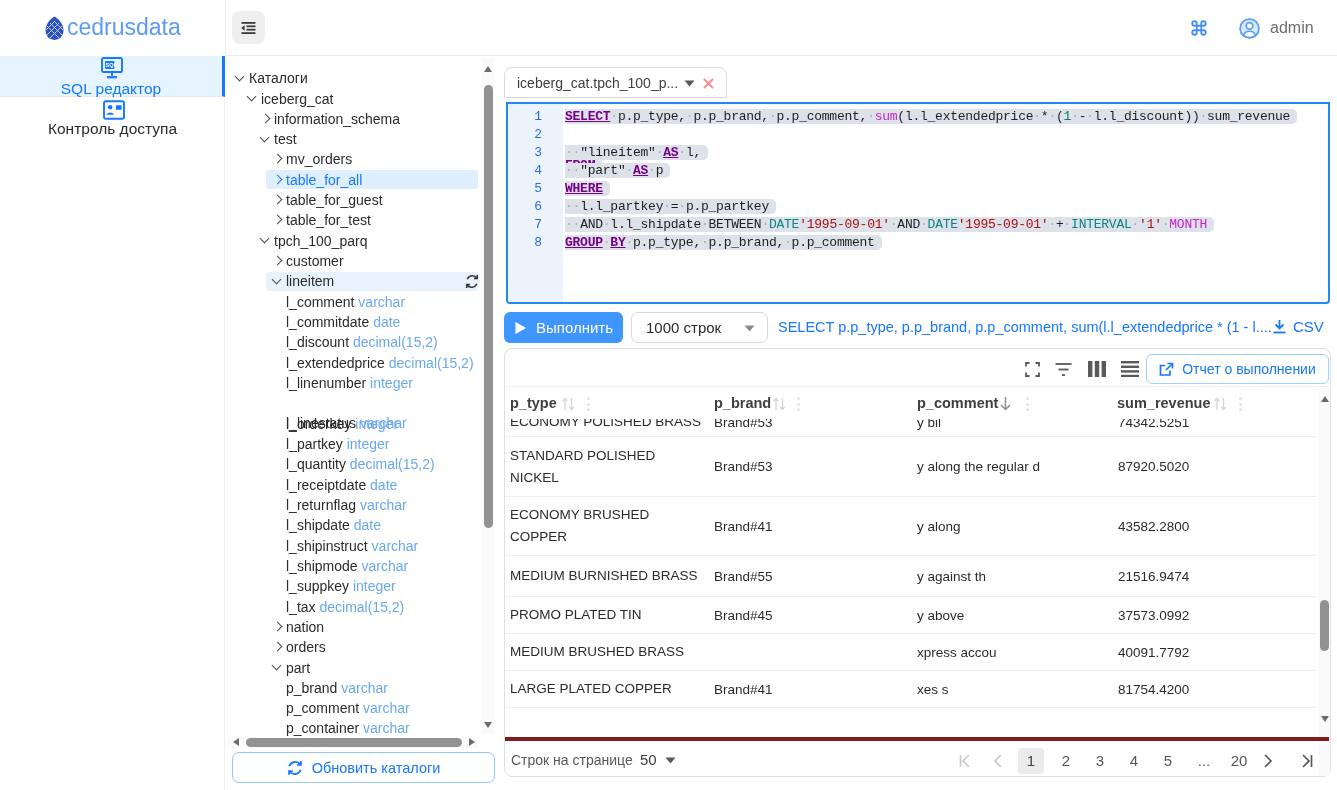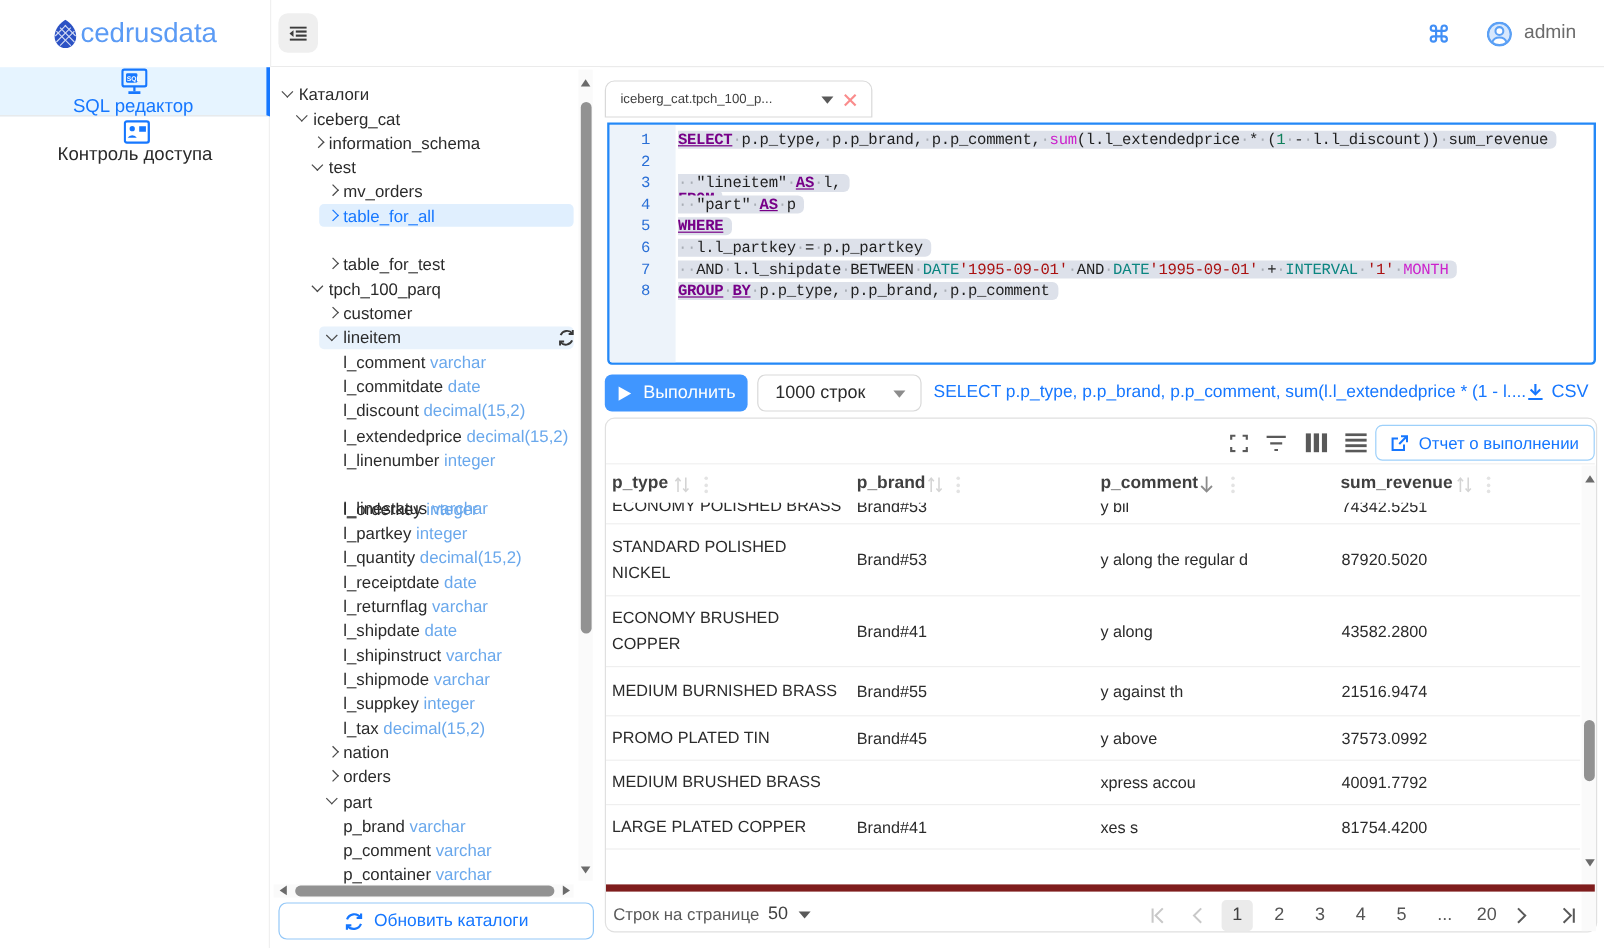--- a/index.html
+++ b/index.html
@@ -33,21 +33,21 @@
 .hl { position:absolute; left:41px; width:212px; height:19px; background:#e2f0fe; border-radius:4px; }
 
 .sbtrack { position:absolute; background:#fafafa; }
 .sbthumb { position:absolute; background:#929292; border-radius:5px; }
 .arrow { position:absolute; width:0; height:0; }
 
 #refreshbtn { position:absolute; left:232px; top:752px; width:263px; height:31px; border:1px solid #94c8f8; border-radius:7px; background:#fff; display:flex; align-items:center; justify-content:center; }
 #refreshbtn span { color:#1677ff; font-size:14.5px; margin-left:9px; }
 
 #tab { position:absolute; left:504px; top:67px; width:223px; height:31px; background:#fff; border:1px solid #d9d9d9; border-radius:8px 8px 0 0; display:flex; align-items:center; }
-#tab .t { font-size:11px; color:#404040; margin-left:12px; }
+#tab .t { font-size:14px; color:#404040; margin-left:12px; }
 
 #editor { position:absolute; left:506px; top:102px; width:824px; height:202px; border:2px solid #2388f7; background:#fff; border-radius:0 0 4px 4px; overflow:hidden; }
 #gutter { position:absolute; left:0; top:0; width:55px; height:198px; background:#edf3fa; }
 .lnum { position:absolute; right:21px; width:20px; text-align:right; font-family:"Liberation Mono", monospace; font-size:13px; color:#2a6fd6; height:18px; line-height:18px; }
 .cline { position:absolute; left:57px; height:18px; line-height:18px; font-family:"Liberation Mono", monospace; font-size:13px; letter-spacing:-0.25px; color:#1f1f1f; white-space:pre; }
 .cline .sel { background:#dde1ea; padding-right:7px; border-radius:0 5px 5px 0; }
 .k { color:#770088; font-weight:bold;text-decoration:underline; }
 .fn { color:#cc22cc; }
 .ty { color:#0b8580; }
 .nu { color:#0e7f5a; }
@@ -70,21 +70,21 @@
 .hcell { position:absolute; top:0; height:31px; line-height:31px; font-size:14.5px; font-weight:bold; color:#404040; white-space:nowrap; }
 
 #tbody { position:absolute; left:0; top:70px; width:812px; height:318px; overflow:hidden; }
 .drow { position:relative; width:812px; border-bottom:1px solid #efefef; }
 .dcell { position:absolute; top:0; height:100%; display:flex; align-items:center; font-size:13.5px; color:#2b2b2b; white-space:nowrap; }
 .c1 { left:5px; width:197px; }
 .c2 { left:209px; width:195px; }
 .c3 { left:412px; width:192px; }
 .c4 { left:613px; width:190px; }
 
-#pgbar { position:absolute; left:0; top:388px; width:824px; height:40px; border-top:6px solid #7f1d1d; }
+#pgbar { position:absolute; left:0; top:388px; width:824px; height:40px; border-top:4px solid #7f1d1d; }
 .pgnum { position:absolute; top:7px; width:26px; height:26px; line-height:26px; text-align:center; font-size:15px; color:#555; }
 #pg1 { background:#ebebeb; border-radius:4px; color:#404040; }
 </style>
 </head>
 <body>
 
 <div style="position:absolute;left:225px;top:0;width:1px;height:56px;background:#f0f0f0;z-index:5;"></div>
 <div id="topbar">
   <svg class="abs" style="left:45px;top:16px" width="19" height="25" viewBox="0 0 19 25">
     <path d="M9.5 0.5 C13.5 3 18.5 8 18.5 14.5 A9 9.5 0 0 1 0.5 14.5 C0.5 8 5.5 3 9.5 0.5 Z" fill="#2b51c4"></path>
@@ -164,20 +164,24 @@
     </div>
 <div class="trow" style="left:0;top:92.5px;width:275px;">
       <span class="chev right" style="left:49px;top:6.5px;border-color:#4a4a4a;"></span>
       <span class="nm" style="left:61px;color:#2b2b2b;">mv_orders</span>
     </div>
 <div class="trow" style="left:0;top:113.0px;width:275px;">
       <div class="hl" style="left:41px;top:1px;background:#e0effe;"></div>
       <span class="chev right" style="left:49px;top:6.5px;border-color:#1677ff;"></span>
       <span class="nm" style="left:61px;color:#1677ff;">table_for_all</span>
     </div>
+<div class="trow" style="left:0;top:133.5px;width:275px;">
+      <span class="chev right" style="left:49px;top:6.5px;border-color:#4a4a4a;"></span>
+      <span class="nm" style="left:61px;color:#2b2b2b;">table_for_guest</span>
+    </div>
 <div class="trow" style="left:0;top:153.5px;width:275px;">
       <span class="chev right" style="left:49px;top:6.5px;border-color:#4a4a4a;"></span>
       <span class="nm" style="left:61px;color:#2b2b2b;">table_for_test</span>
     </div>
 <div class="trow" style="left:0;top:174.0px;width:275px;">
       <span class="chev down" style="left:36px;top:5px;border-color:#4a4a4a;"></span>
       <span class="nm" style="left:49px;color:#2b2b2b;">tpch_100_parq</span>
     </div>
 <div class="trow" style="left:0;top:194.5px;width:275px;">
       <span class="chev right" style="left:49px;top:6.5px;border-color:#4a4a4a;"></span>

